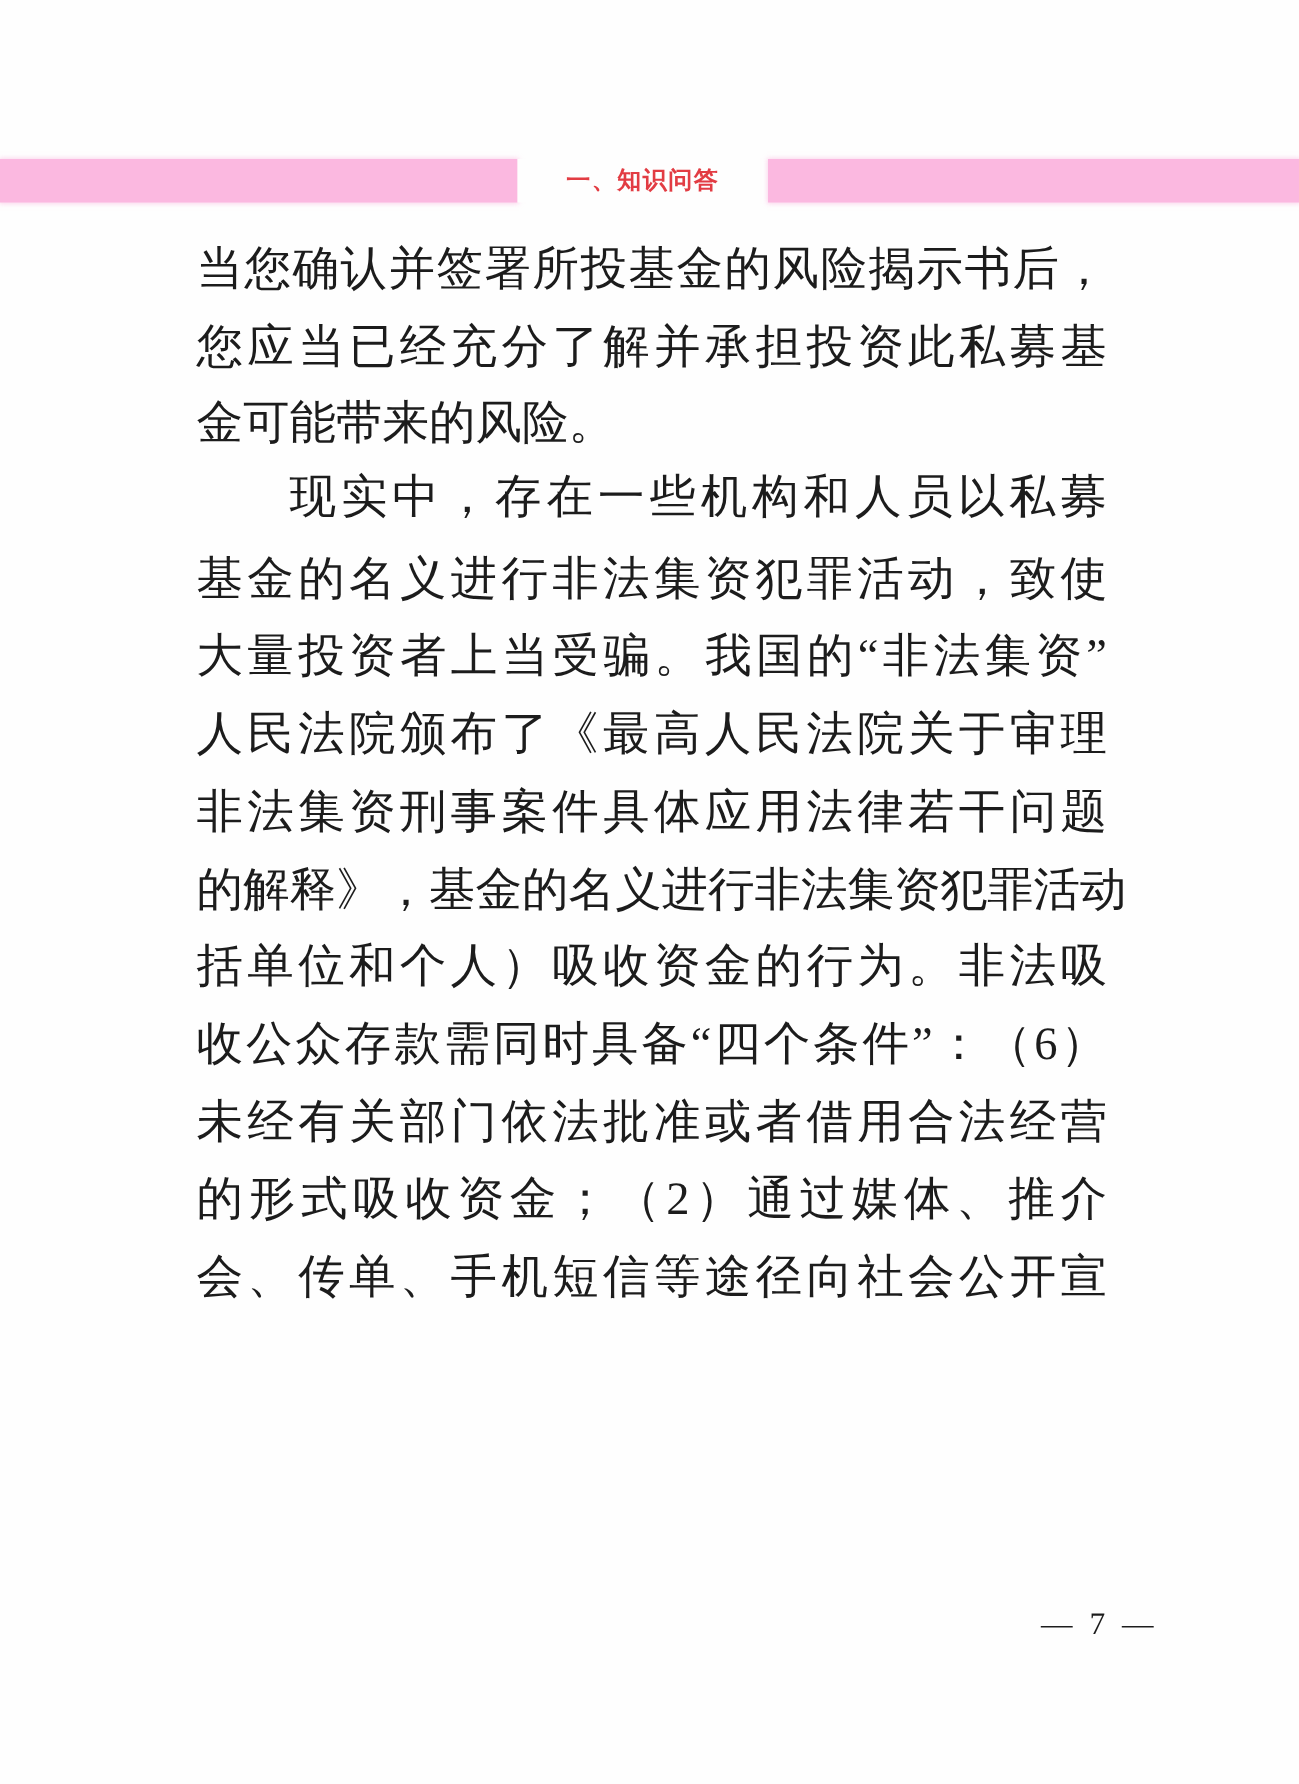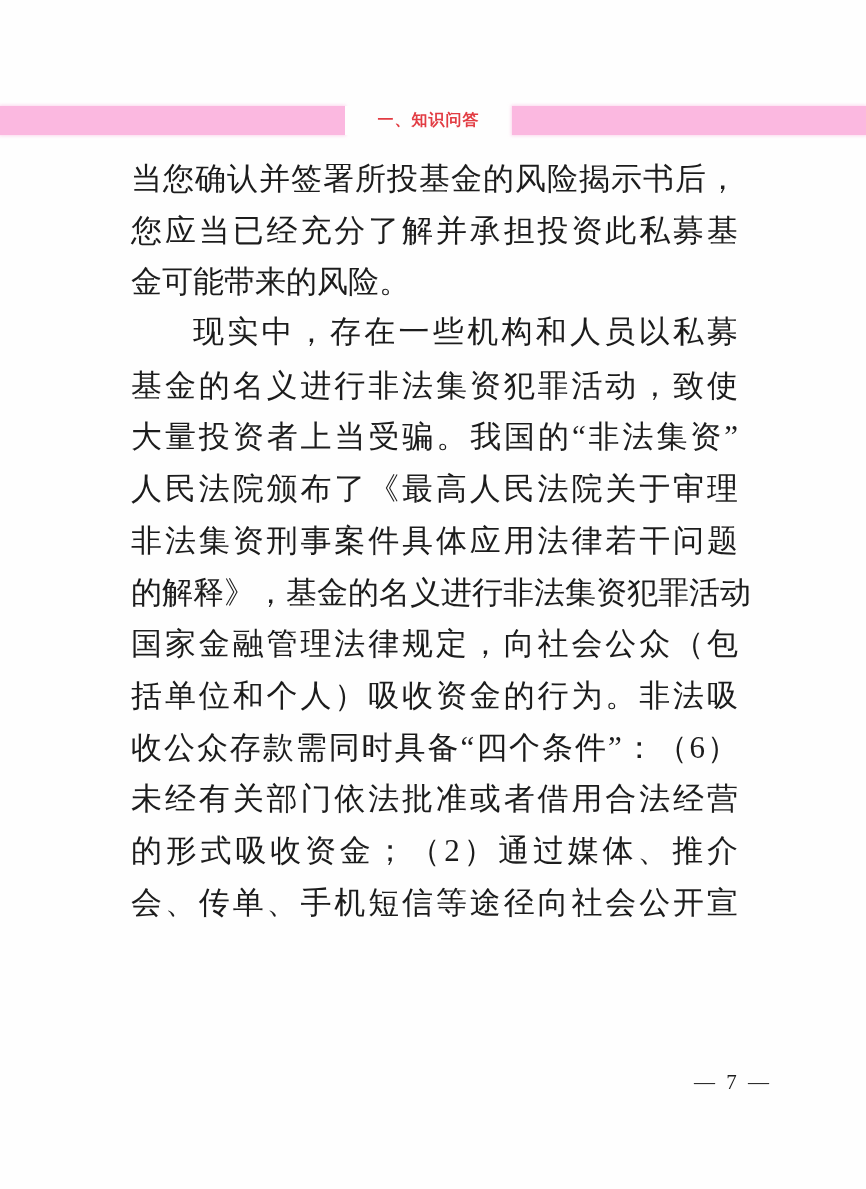--- a/index.html
+++ b/index.html
@@ -107,21 +107,20 @@
   <div class="body-text">
     <div class="line">当您确认并签署所投基金的风险揭示书后，</div>
     <div class="line">您应当已经充分了解并承担投资此私募基</div>
     <div class="line para-end">金可能带来的风险。</div>
     <div class="line indent">现实中，存在一些机构和人员以私募</div>
     <div class="line">基金的名义进行非法集资犯罪活动，致使</div>
     <div class="line">大量投资者上当受骗。我国的“非法集资”</div>
     <div class="line">人民法院颁布了《最高人民法院关于审理</div>
     <div class="line">非法集资刑事案件具体应用法律若干问题</div>
     <div class="line">的解释》，基金的名义进行非法集资犯罪活动</div>
-    <div class="line">国家金融管理法律规定，向社会公众（包</div>
     <div class="line">括单位和个人）吸收资金的行为。非法吸</div>
     <div class="line">收公众存款需同时具备“四个条件”：（6）</div>
     <div class="line">未经有关部门依法批准或者借用合法经营</div>
     <div class="line">的形式吸收资金；（2）通过媒体、推介</div>
     <div class="line">会、传单、手机短信等途径向社会公开宣</div>
   </div>
 
   <div class="folio">— 7 —</div>
 
 </div>

